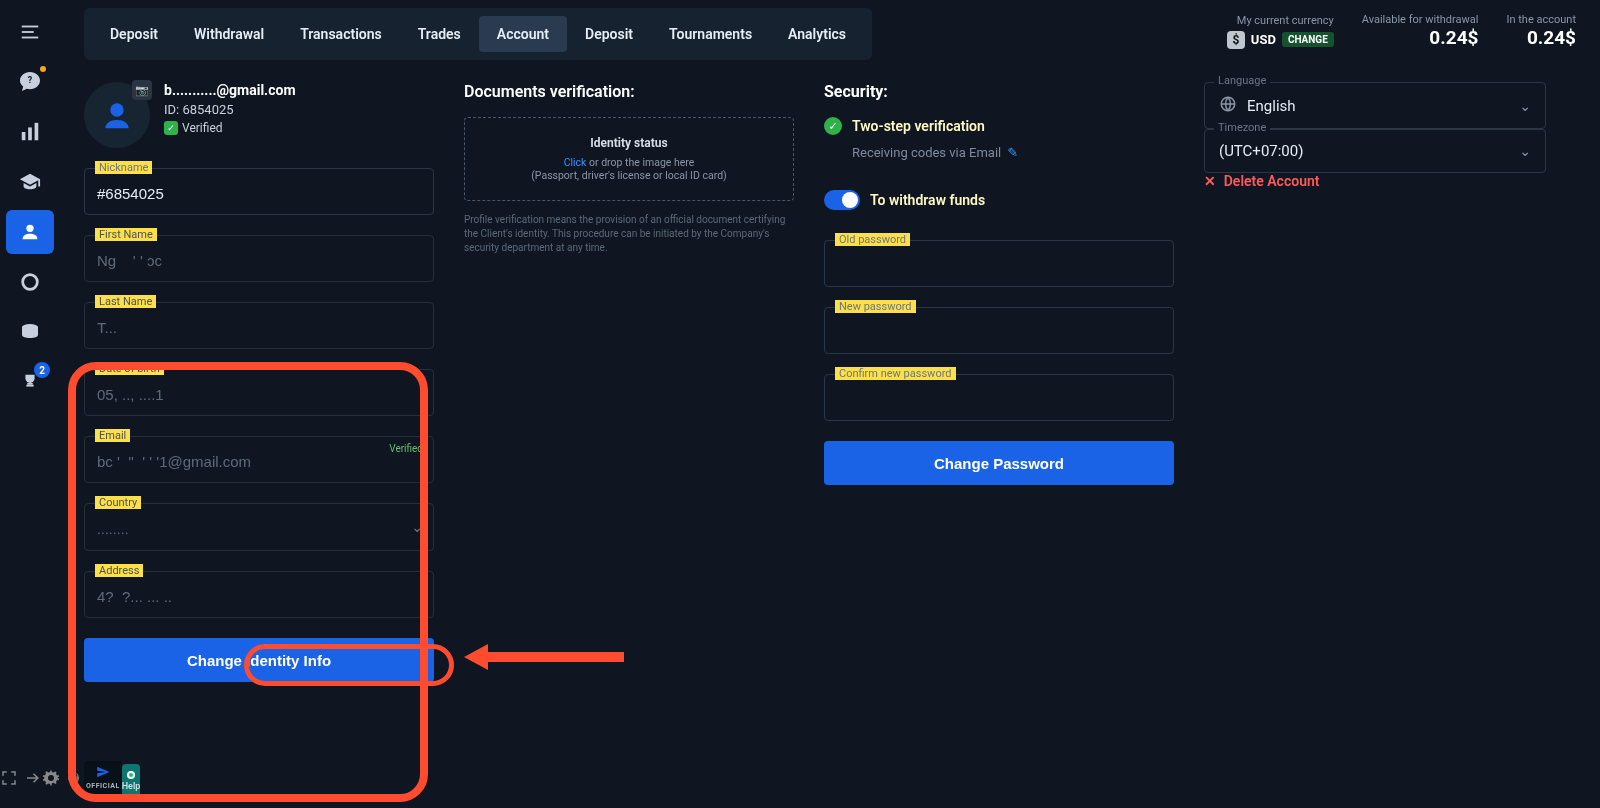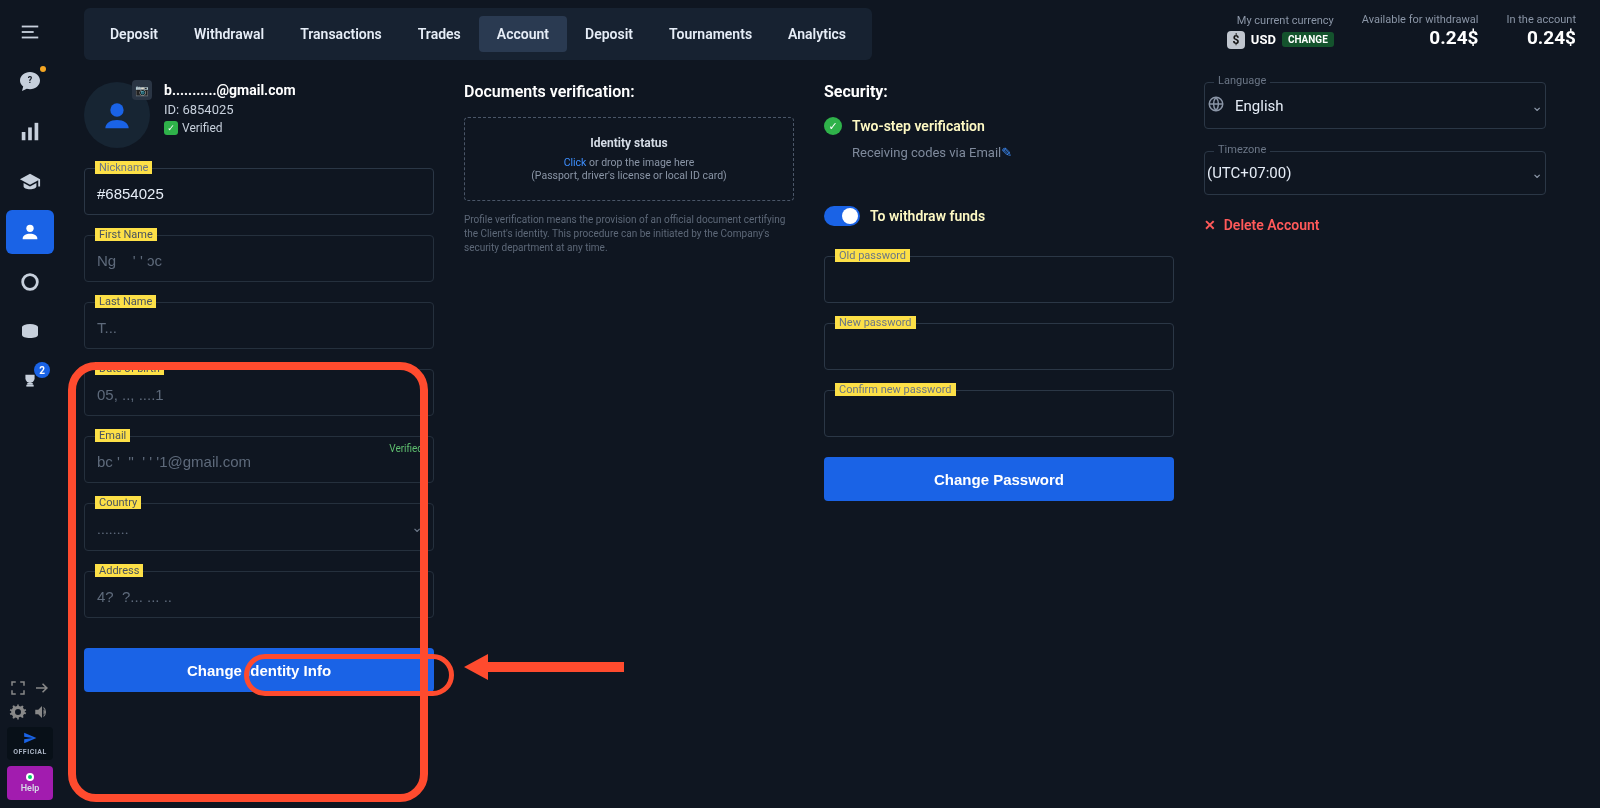--- a/index.html
+++ b/index.html
@@ -55,41 +55,41 @@
   font-weight: 700;
   display: flex;
   align-items: center;
   justify-content: center;
 }
 .sidebar-bottom {
   position: absolute;
   bottom: 8px;
   width: 100%;
   display: flex;
-  flex-direction: column;
+  flex-direction: row;
   align-items: center;
 }
 .sidebar-bottom .row {
   display: flex; gap: 6px; margin-bottom: 6px;
   color: #888;
 }
 .sidebar-bottom .mini { width:18px; height:18px; cursor:pointer; }
 .official-badge {
   width: 46px;
   background: #081018;
   border-radius: 4px;
   padding: 4px 2px;
   text-align: center;
   margin-bottom: 6px;
 }
 .official-badge .send { color:#1a63e6; }
 .official-badge .txt { font-size: 7px; color: #aab4c4; font-weight: 700; letter-spacing: .5px;}
 .help-badge {
   width: 46px; height: 34px;
-  background: #a21caf;
+  background: #0f766e;
   border-radius: 4px;
   display: flex; flex-direction: column;
   align-items: center; justify-content: center;
   font-size: 9px; font-weight: 600;
 }
 
 
 .main { flex: 1; display: flex; flex-direction: column; }
 
 .topbar {
@@ -265,43 +265,43 @@
 .docs-disclaimer { font-size: 10px; color: #5d6878; line-height: 1.4; }
 
 
 .sec-row { display: flex; align-items: center; gap: 10px; margin-bottom: 10px; }
 .check-circle {
   width: 18px; height: 18px; border-radius: 50%;
   background: #2fb24a; color: #fff;
   display: flex; align-items: center; justify-content: center;
   font-size: 11px;
 }
-.sec-sub { color: #7f8a9c; font-size: 13px; margin-left: 28px; margin-bottom: 32px; display: flex; align-items: center; }
+.sec-sub { color: #7f8a9c; font-size: 13px; margin-left: 28px; margin-bottom: 16px; display: flex; align-items: center; gap: 6px;}
 .sec-sub .edit { color:#3e8fff; cursor:pointer; }
 .toggle {
   width: 36px; height: 20px; border-radius: 10px;
   background: #1a63e6; position: relative; cursor: pointer;
 }
 .toggle::after {
   content: ''; position: absolute; top: 2px; right: 2px;
   width: 16px; height: 16px; background: #fff; border-radius: 50%;
 }
 .sec-label { font-size: 14px; font-weight: 600; color: #fef9c3; }
 
 
-.select-wrap { position: relative; margin-bottom: 22px; }
+.select-wrap { position: relative; }
 .select-wrap .slabel {
   position: absolute; top: -8px; left: 10px;
   padding: 0 4px; background: #0f1621;
   font-size: 11px; color: #6b7686;
 }
 .select-wrap .sfield {
   border: 1px solid #2b3746;
   border-radius: 4px;
-  padding: 12px 2px;
+  padding: 12px 14px;
   display: flex; align-items: center; gap: 10px;
   cursor: pointer;
 }
 .select-wrap .sfield .globe { color: #8a95a6; }
 .select-wrap .sfield .val { flex: 1; font-size: 15px; color: #e6edf7; }
 .select-wrap .sfield .chev { color: #8a95a6; }
 
 .delete-row {
   display: flex; align-items: center; gap: 8px;
   color: #ff5a5a; font-size: 14px; font-weight: 600;
@@ -471,21 +471,21 @@
         <div class="field dimmed">
           <span class="flabel">Email</span>
           <span class="verified-tag">Verified</span>
           <input value="bc '  ''  ' ' '1@gmail.com" style="">
         </div>
         <div class="field dimmed">
           <span class="flabel">Country</span>
           <div class="fvalue">........</div>
           <span class="chev">⌄</span>
         </div>
-        <div class="field dimmed" style="margin-bottom:30px">
+        <div class="field dimmed" style="margin-bottom:20px">
           <span class="flabel">Address</span>
           <input value="4?  ?... ... .." style="">
         </div>
 
         <div style="position:relative">
           <button class="primary-btn">Change Identity Info</button>
           <div class="change-identity-outline"></div>
           <div class="arrow-annot">
             <svg width="160" height="30" viewBox="0 0 160 30">
                 <polygon points="0,15 24,2 24,10 160,10 160,20 24,20 24,28"></polygon>

